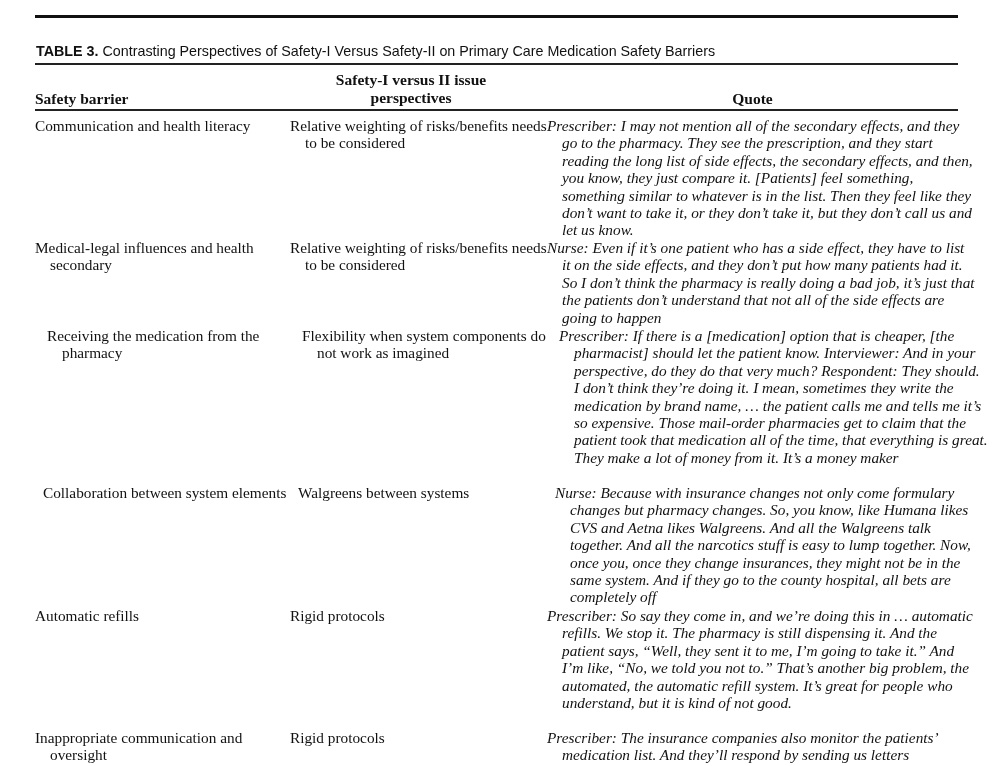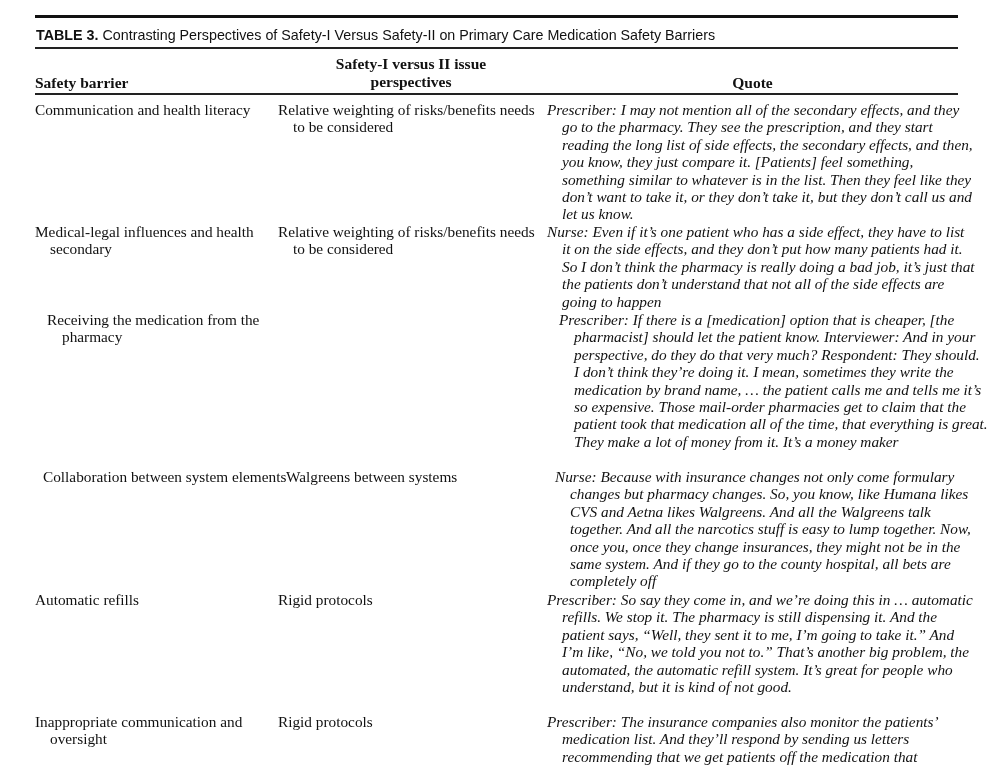--- a/index.html
+++ b/index.html
@@ -2,33 +2,33 @@
 <html><head>
 <meta charset="utf-8">
 <style>
   html, body { margin: 0; padding: 0; background: #ffffff; }
   body { width: 995px; height: 766px; overflow: hidden; position: relative; color: #111; }
   .table-wrap { position: absolute; left: 35px; top: 15px; width: 923px; }
   .rule-thick { height: 3px; background: #111; }
   .rule-thin { height: 2px; background: #222; }
   .caption {
     font-family: "Liberation Sans", "DejaVu Sans", sans-serif;
-    font-size: 14.3px; line-height: 18px; padding: 8px 0 3px 1px; white-space: nowrap;
+    font-size: 14.3px; line-height: 18px; padding: 24px 0 3px 1px; white-space: nowrap;
   }
   .caption .cap-label { font-weight: bold; }
   .header { position: relative; height: 44px; font-family: "Liberation Serif", "DejaVu Serif", serif; font-weight: bold; font-size: 15.5px; }
   .header .h { position: absolute; line-height: 18px; }
   .hdr-barrier { left: 0; top: 25px; text-align: center; }
   .hdr-persp { left: 255px; width: 242px; top: 6px; text-align: center; }
   .hdr-quote { left: 512px; width: 411px; top: 25px; text-align: center; }
   .rows { position: relative; font-family: "Liberation Serif", "DejaVu Serif", serif; font-size: 15.3px; line-height: 17.4px; }
   .row { position: relative; }
   .cell { position: absolute; top: 0; }
   .c-barrier { left: 0; width: 245px; }
-  .c-persp { left: 243px; width: 250px; }
+  .c-persp { left: 255px; width: 250px; }
   .c-quote { left: 512px; width: 414px; font-style: italic; }
   .hang { padding-left: 15px; text-indent: -15px; }
 </style>
 </head>
 <body>
 
 <div class="table-wrap">
   <div class="rule-thick"></div>
   <div class="caption">
     <span class="cap-label">TABLE 3.</span>
@@ -52,20 +52,21 @@
       <div class="cell c-persp hang">Relative weighting of risks/benefits needs to be considered</div>
       <div class="cell c-quote hang">Prescriber: I may not mention all of the secondary effects, and they go to the pharmacy. They see the prescription, and they start reading the long list of side effects, the secondary effects, and then, you know, they just compare it. [Patients] feel something, something similar to whatever is in the list. Then they feel like they don’t want to take it, or they don’t take it, but they don’t call us and let us know.</div>
     </div>
     <div class="row" style="height:88px;">
       <div class="cell c-barrier hang">Medical-legal influences and health secondary</div>
       <div class="cell c-persp hang">Relative weighting of risks/benefits needs to be considered</div>
       <div class="cell c-quote hang">Nurse: Even if it’s one patient who has a side effect, they have to list it on the side effects, and they don’t put how many patients had it. So I don’t think the pharmacy is really doing a bad job, it’s just that the patients don’t understand that not all of the side effects are going to happen</div>
     </div>
     <div class="row" style="height:157px;margin-left:12px;">
       <div class="cell c-barrier hang">Receiving the medication from the pharmacy</div>
+      <div class="cell c-persp hang">Flexibility when system components do not work as imagined</div>
       <div class="cell c-quote hang">Prescriber: If there is a [medication] option that is cheaper, [the pharmacist] should let the patient know. Interviewer: And in your perspective, do they do that very much? Respondent: They should. I don’t think they’re doing it. I mean, sometimes they write the medication by brand name, … the patient calls me and tells me it’s so expensive. Those mail-order pharmacies get to claim that the patient took that medication all of the time, that everything is great. They make a lot of money from it. It’s a money maker</div>
     </div>
     <div class="row" style="height:123px;margin-left:8px;">
       <div class="cell c-barrier hang">Collaboration between system elements</div>
       <div class="cell c-persp hang">Walgreens between systems</div>
       <div class="cell c-quote hang">Nurse: Because with insurance changes not only come formulary changes but pharmacy changes. So, you know, like Humana likes CVS and Aetna likes Walgreens. And all the Walgreens talk together. And all the narcotics stuff is easy to lump together. Now, once you, once they change insurances, they might not be in the same system. And if they go to the county hospital, all bets are completely off</div>
     </div>
     <div class="row" style="height:122px;">
       <div class="cell c-barrier hang">Automatic refills</div>
       <div class="cell c-persp hang">Rigid protocols</div>

